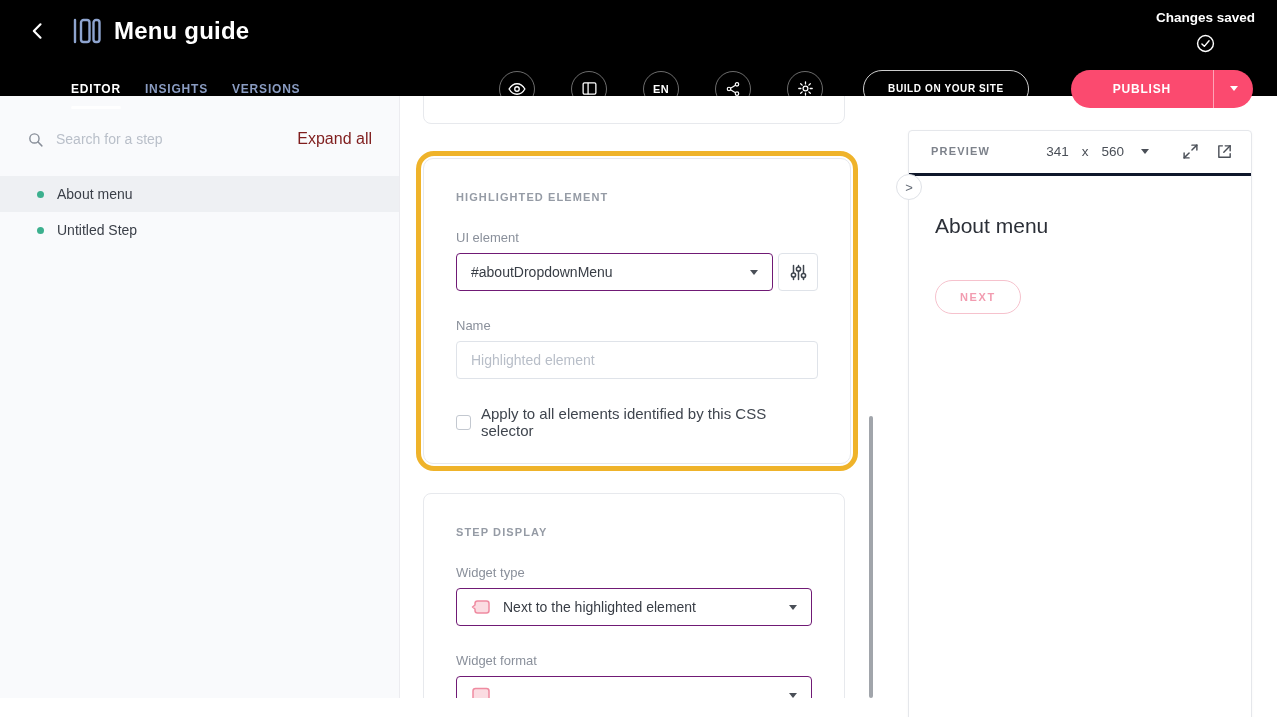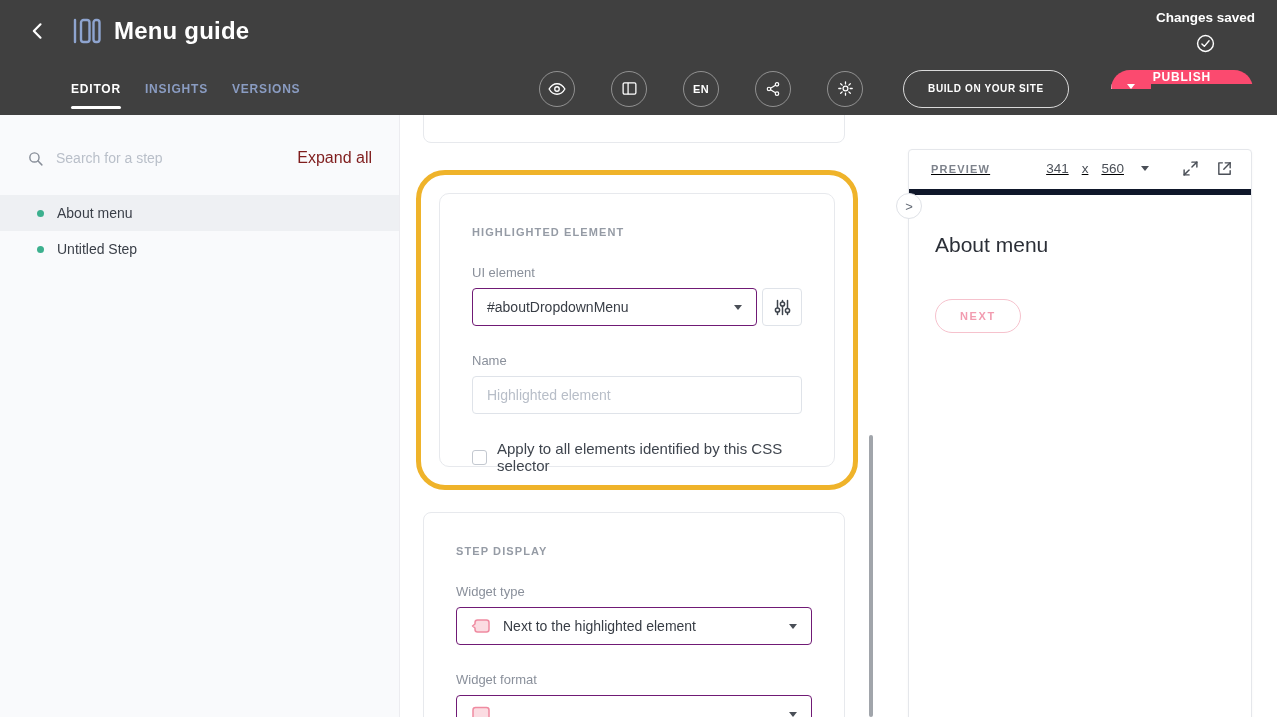--- a/index.html
+++ b/index.html
@@ -2,42 +2,42 @@
 <html><head>
 <meta charset="utf-8">
 <style>
   * { margin:0; padding:0; box-sizing:border-box; }
   html,body { width:1277px; height:717px; overflow:hidden; }
   body { font-family:"Liberation Sans", sans-serif; background:#fff; }
 
   .app { position:relative; width:1277px; height:717px; }
 
   
-  .header { height:115px; background:#404040; color:#fff; }
+  .header { height:96px; background:#000000; color:#fff; }
   .header-top { display:flex; align-items:center; height:62px; padding:0 22px 0 26px; }
   .back-btn { width:24px; height:24px; display:flex; align-items:center; justify-content:center; cursor:pointer; }
   .logo-icon { margin-left:22px; display:flex; align-items:center; }
   .app-title { font-size:24px; font-weight:700; margin-left:12px; letter-spacing:0.2px; }
   .saved-group { margin-left:auto; display:flex; align-items:center; gap:9px;flex-direction:column; }
   .saved-label { font-size:13.5px; font-weight:700; }
 
   .header-bottom { display:flex; align-items:center; height:53px; padding:0 24px 0 71px; }
   .tabs { display:flex; gap:24px; }
   .tab { font-size:12px; font-weight:700; letter-spacing:0.8px; color:#8a9cc2; position:relative; cursor:pointer; }
   .tab.active { color:#fff; }
   .tab.active::after { content:""; position:absolute; left:0; right:0; bottom:-13px; height:3px; background:#fff; border-radius:2px; }
 
   .header-actions { margin-left:auto; display:flex; align-items:center; gap:36px; }
   .icon-circle { width:36px; height:36px; border:1px solid rgba(255,255,255,0.42); border-radius:50%;
                  display:flex; align-items:center; justify-content:center; cursor:pointer; }
   .lang-text { font-size:11px; font-weight:700; letter-spacing:0.5px; }
   .build-btn { height:38px; padding:0 24px; border:1px solid rgba(255,255,255,0.8); border-radius:20px;
                background:transparent; color:#fff; font-size:10px; font-weight:700; letter-spacing:0.6px;
                display:flex; align-items:center; cursor:pointer; margin-left:4px; font-family:inherit; }
-  .publish-group { display:flex; margin-left:6px; border-radius:20px; overflow:hidden; height:38px;flex-direction:column; }
+  .publish-group { display:flex; margin-left:6px; border-radius:20px; overflow:hidden; height:38px; }
   .publish-main { background:#fb4a6f; color:#fff; font-size:12px; font-weight:700; letter-spacing:0.8px;
                   display:flex; align-items:center; padding:0 42px; cursor:pointer; border:none; font-family:inherit; }
   .publish-caret { background:#fb4a6f; width:40px; border-left:1px solid rgba(255,255,255,0.5);
                    display:flex; align-items:center; justify-content:center; cursor:pointer; }
   .caret-down { width:0; height:0; border-left:4.5px solid transparent; border-right:4.5px solid transparent;
                 border-top:5px solid #fff; }
 
   
   .body-row { display:flex; height:602px; }
 
@@ -53,21 +53,21 @@
                color:#3a3f48; cursor:pointer; }
   .step-item.selected { background:#eef0f3; }
   .dot { width:7px; height:7px; border-radius:50%; flex:none; }
   .dot.green { background:#3cb08e; }
 
   
   .main { flex:1; position:relative; overflow:hidden; background:#fff; }
   .card { background:#fff; border:1px solid #e7e9ed; border-radius:8px; }
   .card-partial { position:absolute; left:23px; top:-14px; width:422px; height:42px; }
   .highlight-ring { position:absolute; left:16px; top:55px; width:442px; height:320px;
-                    border:5px solid #efb32a; border-radius:29px; padding:18px; }
+                    border:5px solid #efb32a; border-radius:18px; padding:2px; }
   .highlight-card { width:100%; height:100%; border-radius:10px; padding:32px 32px 0 32px; }
   .step-card { position:absolute; left:23px; top:397px; width:422px; height:400px; padding:32px 32px 0 32px; }
 
   .section-title { font-size:11px; font-weight:700; letter-spacing:1.1px; color:#959ba5; }
   .field-label { font-size:13px; color:#8a909b; margin:27px 0 8px; }
   .select-row { display:flex; align-items:center; }
   .select { height:38px; border:1px solid #701a75; border-radius:4px; background:#fff; display:flex;
             align-items:center; padding:0 14px; font-size:14px; color:#383d45; flex:1; cursor:pointer; }
   .select .caret { margin-left:auto; width:0; height:0; border-left:4.5px solid transparent;
                    border-right:4.5px solid transparent; border-top:5px solid #4a4f57; }
@@ -86,21 +86,21 @@
                     border-radius:2px; cursor:pointer; }
 
   
   .preview-wrap { width:369px; flex:none; position:relative; }
   .preview-panel { position:absolute; left:0; top:34px; width:344px; height:600px; background:#fff;
                    border:1px solid #e5e7eb; border-radius:4px; box-shadow:0 1px 3px rgba(30,40,60,0.04); }
   .collapse-btn { position:absolute; left:-13px; top:43px; width:26px; height:26px; border-radius:50%;
                   background:#fff; border:1px solid #dfe2e7; color:#646b76; font-size:13px; display:flex;
                   align-items:center; justify-content:center; cursor:pointer; z-index:3; }
   .preview-header { height:45px; display:flex; align-items:center; padding:0 18px 2px 22px;
-                    border-bottom:6px solid #0f172a;text-decoration:underline; }
+                    border-bottom:3px solid #0f172a; }
   .preview-title { font-size:11px; font-weight:700; letter-spacing:1.2px; color:#7d828b; }
   .size-group { display:flex; align-items:center; gap:13px; margin-left:56px; font-size:13.5px; color:#4a4f57;
                 cursor:pointer; }
   .size-group .caret { width:0; height:0; border-left:4px solid transparent; border-right:4px solid transparent;
                        border-top:5px solid #4a4f57; margin-left:4px; }
   .panel-icons { margin-left:auto; display:flex; align-items:center; gap:17px; }
   .panel-icon { cursor:pointer; display:flex; align-items:center; }
   .preview-body { padding:38px 26px 0 26px; }
   .preview-step-title { font-size:21px; color:#2b2f37; }
   .next-btn { display:inline-block; margin-top:42px; padding:10px 24px; border:1px solid #f6c2cd;

